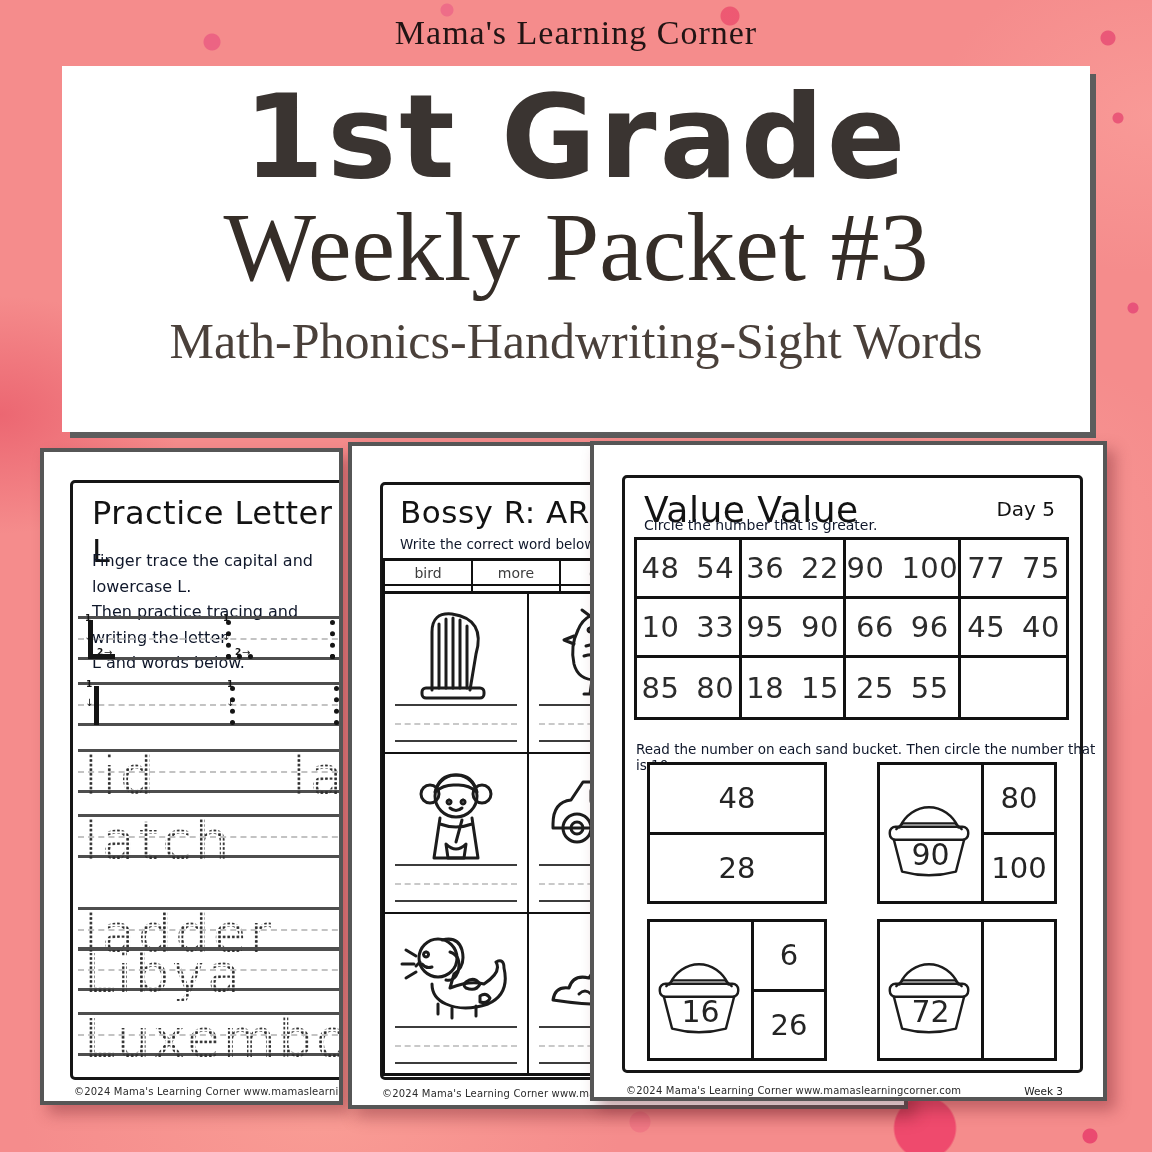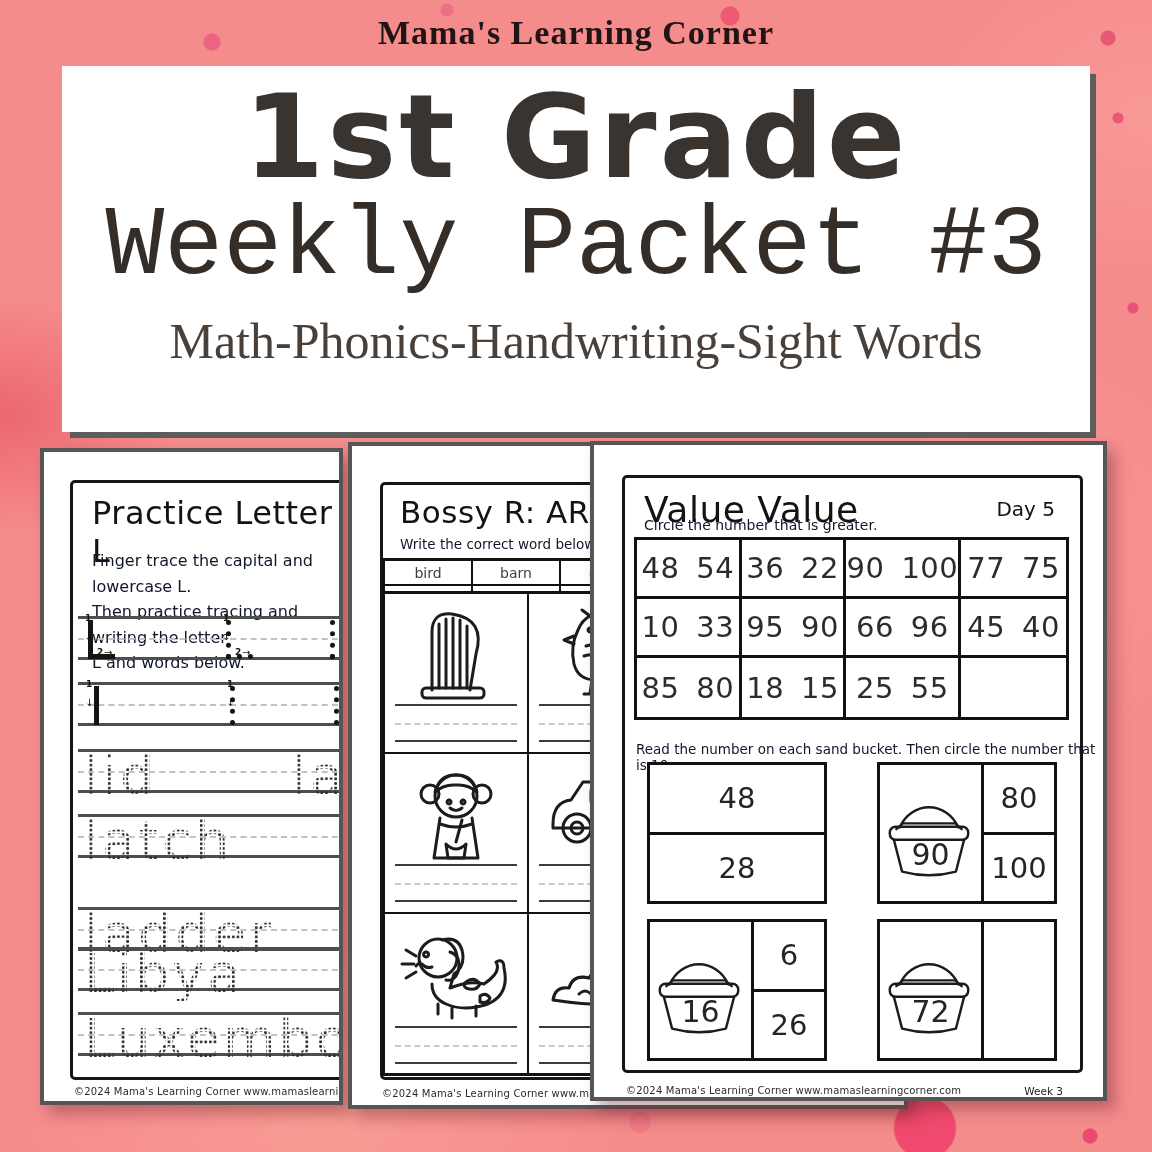--- a/index.html
+++ b/index.html
@@ -18,34 +18,34 @@
       radial-gradient(circle at 1133px 308px, #e8537a 0 5px, rgba(232,83,122,0) 6px),
       radial-gradient(circle at 1090px 1136px, #ea4a70 0 7px, rgba(234,74,112,0) 8px),
       radial-gradient(circle at 640px 1122px, rgba(240,110,130,.6) 0 10px, rgba(240,110,130,0) 11px),
       radial-gradient(ellipse 260px 170px at 0% 36%, rgba(228,72,92,.55), rgba(228,72,92,0) 70%),
       radial-gradient(ellipse 300px 220px at 100% 10%, rgba(249,155,152,.9), rgba(249,155,152,0) 72%),
       radial-gradient(ellipse 430px 240px at 28% 97%, rgba(251,163,152,.7), rgba(251,163,152,0) 70%),
       radial-gradient(ellipse 520px 320px at 76% 48%, rgba(252,172,164,.5), rgba(252,172,164,0) 72%);
   }
   .brand{
     position:absolute; top:14px; left:0; width:100%; text-align:center;
-    font-family:"Liberation Serif",serif; font-weight:bold; font-size:34px;
+    font-family:"Liberation Serif",serif; font-weight:normal; font-size:34px;
     letter-spacing:1px; color:#211414;
   }
   .banner{
     position:absolute; left:62px; top:66px; width:1028px; height:366px;
     background:#ffffff; box-shadow:7px 7px 0 -1px #5d5d5d;
     text-align:center;
   }
   .banner-title{
     margin-top:6px; font-family:"DejaVu Sans",sans-serif; font-weight:bold;
     font-size:116px; letter-spacing:3px; color:#3a3431; line-height:1.12;
   }
   .banner-subtitle{
-    font-family:Liberation Mono, monospace; font-size:98px; color:#352d27;
+    font-family:Liberation Serif, serif; font-size:98px; color:#352d27;
     line-height:1.0; margin-top:-4px;
   }
   .banner-tagline{
     font-family:"Liberation Serif",serif; font-size:50px; color:#4a403a;
     margin-top:16px;
   }
   
   .page{
     position:absolute; background:#ffffff; border:4px solid #565656;
     box-shadow:8px 9px 14px rgba(110,30,40,.38); overflow:hidden;
@@ -224,21 +224,21 @@
   <div class="footer" style="left:30px;top:634px;">©2024  Mama's Learning Corner   www.mamaslearningcorner.com</div>
 </div>
 
 <div class="page page-mid">
   <div class="frame" style="left:28px;top:36px;width:500px;height:598px;"></div>
   <div class="ws-title" style="left:48px;top:48px;font-size:31px;">Bossy R: AR an</div>
   <div class="hand instr-sm" style="left:48px;top:90px;">Write the correct word below each picture.</div>
 
   <div class="bank" style="left:30px;top:112px;">
     <div class="bank-cell">bird</div>
-    <div class="bank-cell">barn</div>
+    <div class="bank-cell">more</div>
     <div class="bank-cell cut">g</div>
     <div class="bank-cell">dirt</div>
     <div class="bank-cell">car</div>
     <div class="bank-cell cut">sa</div>
   </div>
 
   <div class="pg" style="left:30px;top:145px;width:500px;height:485px;">
 
     <div class="pg-cell">
       <svg width="100" height="104" viewBox="0 0 100 104">

